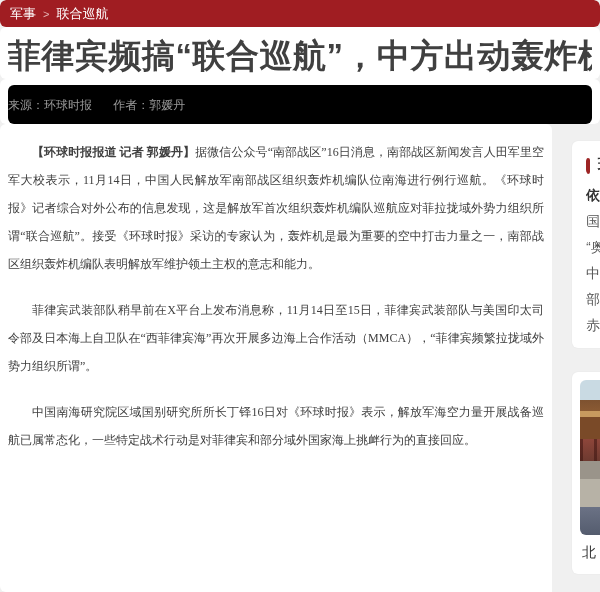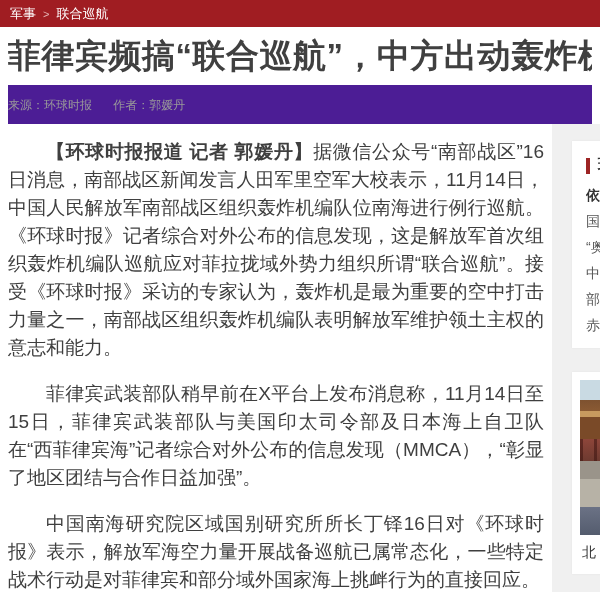--- a/index.html
+++ b/index.html
@@ -1,48 +1,48 @@
 <!DOCTYPE html>
 <html><head>
 <meta charset="utf-8">
 <style>
-  * { margin:0; padding:0; box-sizing:border-box; }
+  * { margin:0; padding:0; box-sizing:border-box;border-radius:6px; }
   html,body { width:600px; height:592px; overflow:hidden; }
   body {
     font-family:"Liberation Sans","DejaVu Sans",sans-serif;
     background:#f0f0f0; color:#3f3f3f;
   }
   
   .topbar {
     height:27px; background:#a01d22; color:#fff;
     display:flex; align-items:center; padding:0 10px;
     font-size:13px; white-space:nowrap;
   }
   .topbar .crumb { color:#fff; cursor:pointer; }
   .topbar .sep { margin:0 7px; font-size:11px; color:#e3b4b4; }
   
   .title-section { background:#fff; padding:6px 8px 0 8px; }
   .headline {
     font-size:33px; line-height:46px; font-weight:600; color:#404040;
     white-space:nowrap; overflow:hidden; letter-spacing:0.5px;
   }
   .meta {
-    font-size:12px; color:#999; padding:12px 0 10px 0; background:#4c1d95;
+    font-size:12px; color:#999; padding:12px 0 10px 0; background:#000000;
     white-space:nowrap;
   }
   .meta span { margin-right:18px; }
   
   .content-row { display:flex; align-items:flex-start; background:#f0f0f0; }
   .article {
     flex:0 0 552px; width:552px; background:#fff;
     padding:8px 8px 20px 8px; min-height:480px;
   }
   .para {
-    font-size:19px; line-height:28px; color:#3f3f3f;
-    text-indent:2em; margin-top:18px; text-align:justify;
+    font-size:12px; line-height:28px; color:#3f3f3f;
+    text-indent:2em; margin-top:18px; text-align:justify;font-family:Liberation Serif, serif;
   }
   .para:first-child { margin-top:6px; }
   .para b { font-weight:bold; }
   
   .sidebar { margin-left:20px; width:360px; flex:0 0 360px; }
   .card { background:#fff; box-shadow:0 0 2px rgba(0,0,0,.06); }
   .card.list-card { margin-top:17px; padding:14px 14px 16px 14px; }
   .card-title {
     display:flex; align-items:center; font-size:16px; font-weight:bold;
     color:#333; white-space:nowrap; overflow:hidden;
@@ -92,21 +92,21 @@
 <div class="title-section">
   <div class="meta">
     <span>来源：环球时报</span>
     <span>作者：郭媛丹</span>
   </div>
 </div>
 
 <div class="content-row">
   <div class="article">
       <p class="para"><b>【环球时报报道 记者 郭媛丹】</b>据微信公众号“南部战区”16日消息，南部战区新闻发言人田军里空军大校表示，11月14日，中国人民解放军南部战区组织轰炸机编队位南海进行例行巡航。《环球时报》记者综合对外公布的信息发现，这是解放军首次组织轰炸机编队巡航应对菲拉拢域外势力组织所谓“联合巡航”。接受《环球时报》采访的专家认为，轰炸机是最为重要的空中打击力量之一，南部战区组织轰炸机编队表明解放军维护领土主权的意志和能力。</p>
-      <p class="para">菲律宾武装部队稍早前在X平台上发布消息称，11月14日至15日，菲律宾武装部队与美国印太司令部及日本海上自卫队在“西菲律宾海”记者综合对外公布的信息发现（MMCA），“彰显了地区团结与合作日益加强”。</p>
+      <p class="para">菲律宾武装部队稍早前在X平台上发布消息称，11月14日至15日，菲律宾武装部队与美国印太司令部及日本海上自卫队在“西菲律宾海”再次开展多边海上合作活动（MMCA），“菲律宾频繁拉拢域外势力组织所谓”。</p>
       <p class="para">中国南海研究院区域国别研究所所长丁铎16日对《环球时报》表示，解放军海空力量开展战备巡航已属常态化，一些特定战术行动是对菲律宾和部分域外国家海上挑衅行为的直接回应。</p>
     </div>
 
   <div class="sidebar">
     <div class="card list-card">
       <div class="card-title">
         <span class="red-bar"></span>
         <span>环</span>
       </div>
       <div id="side-list">

